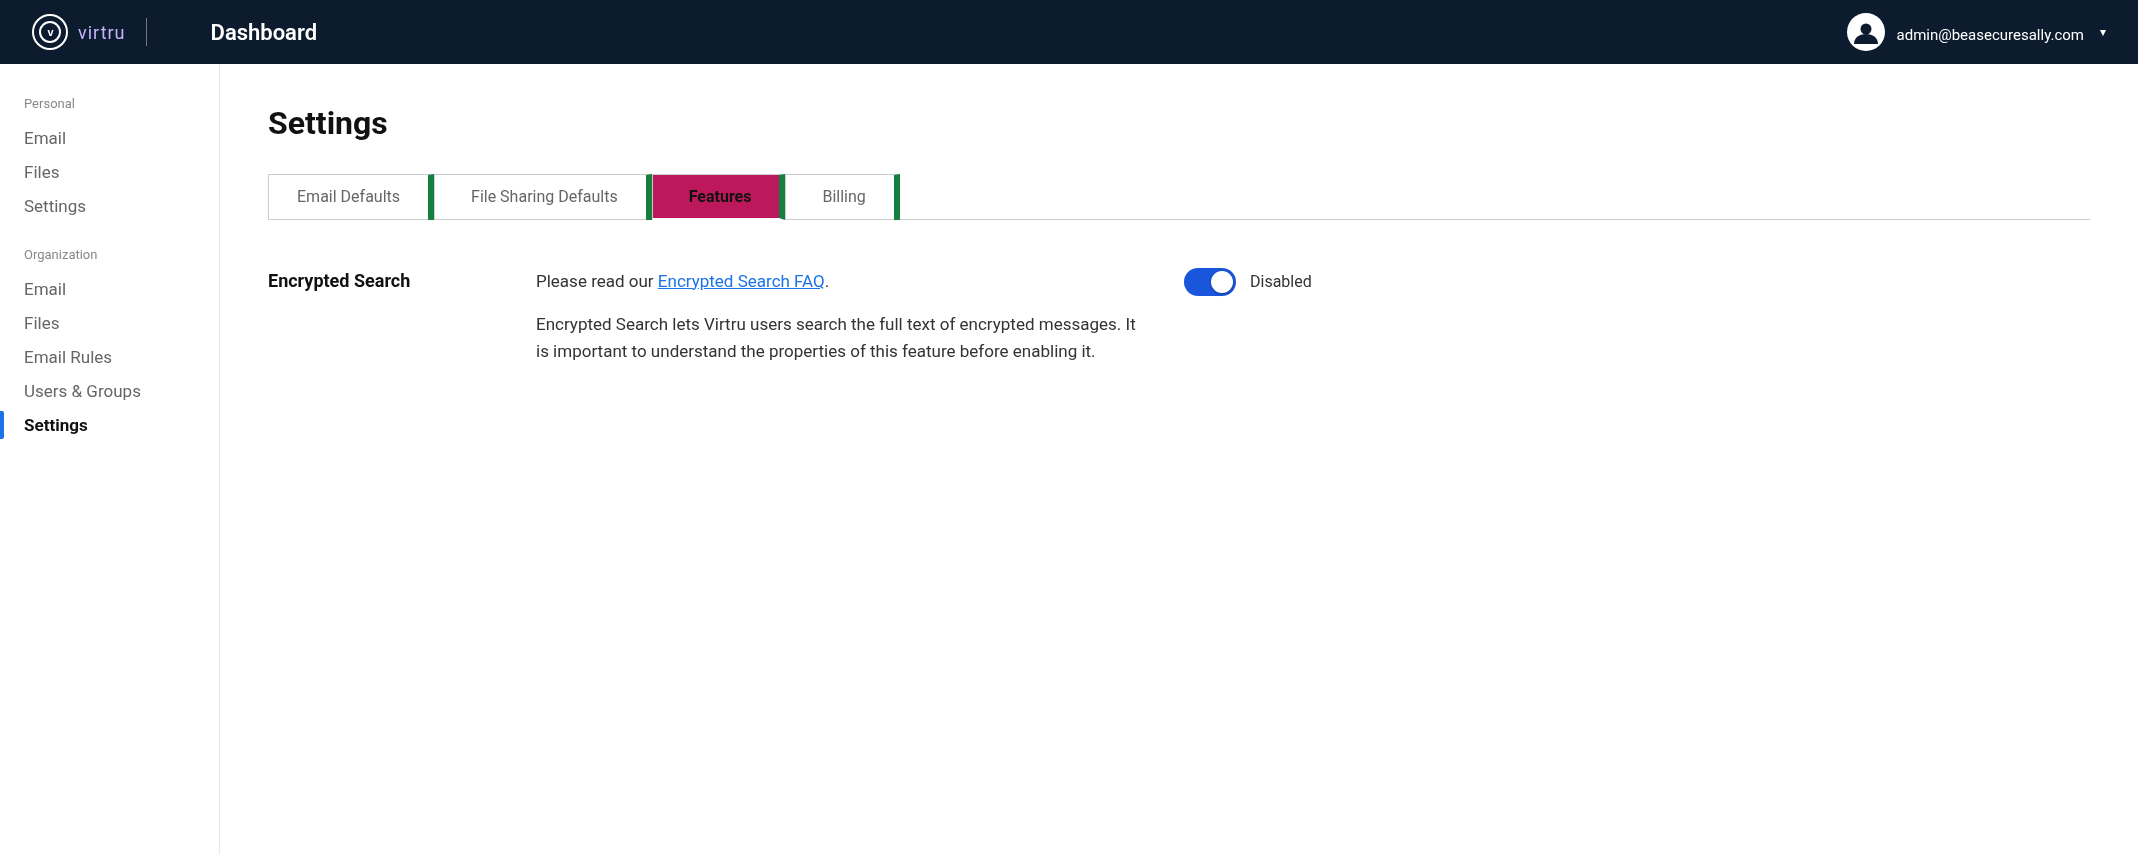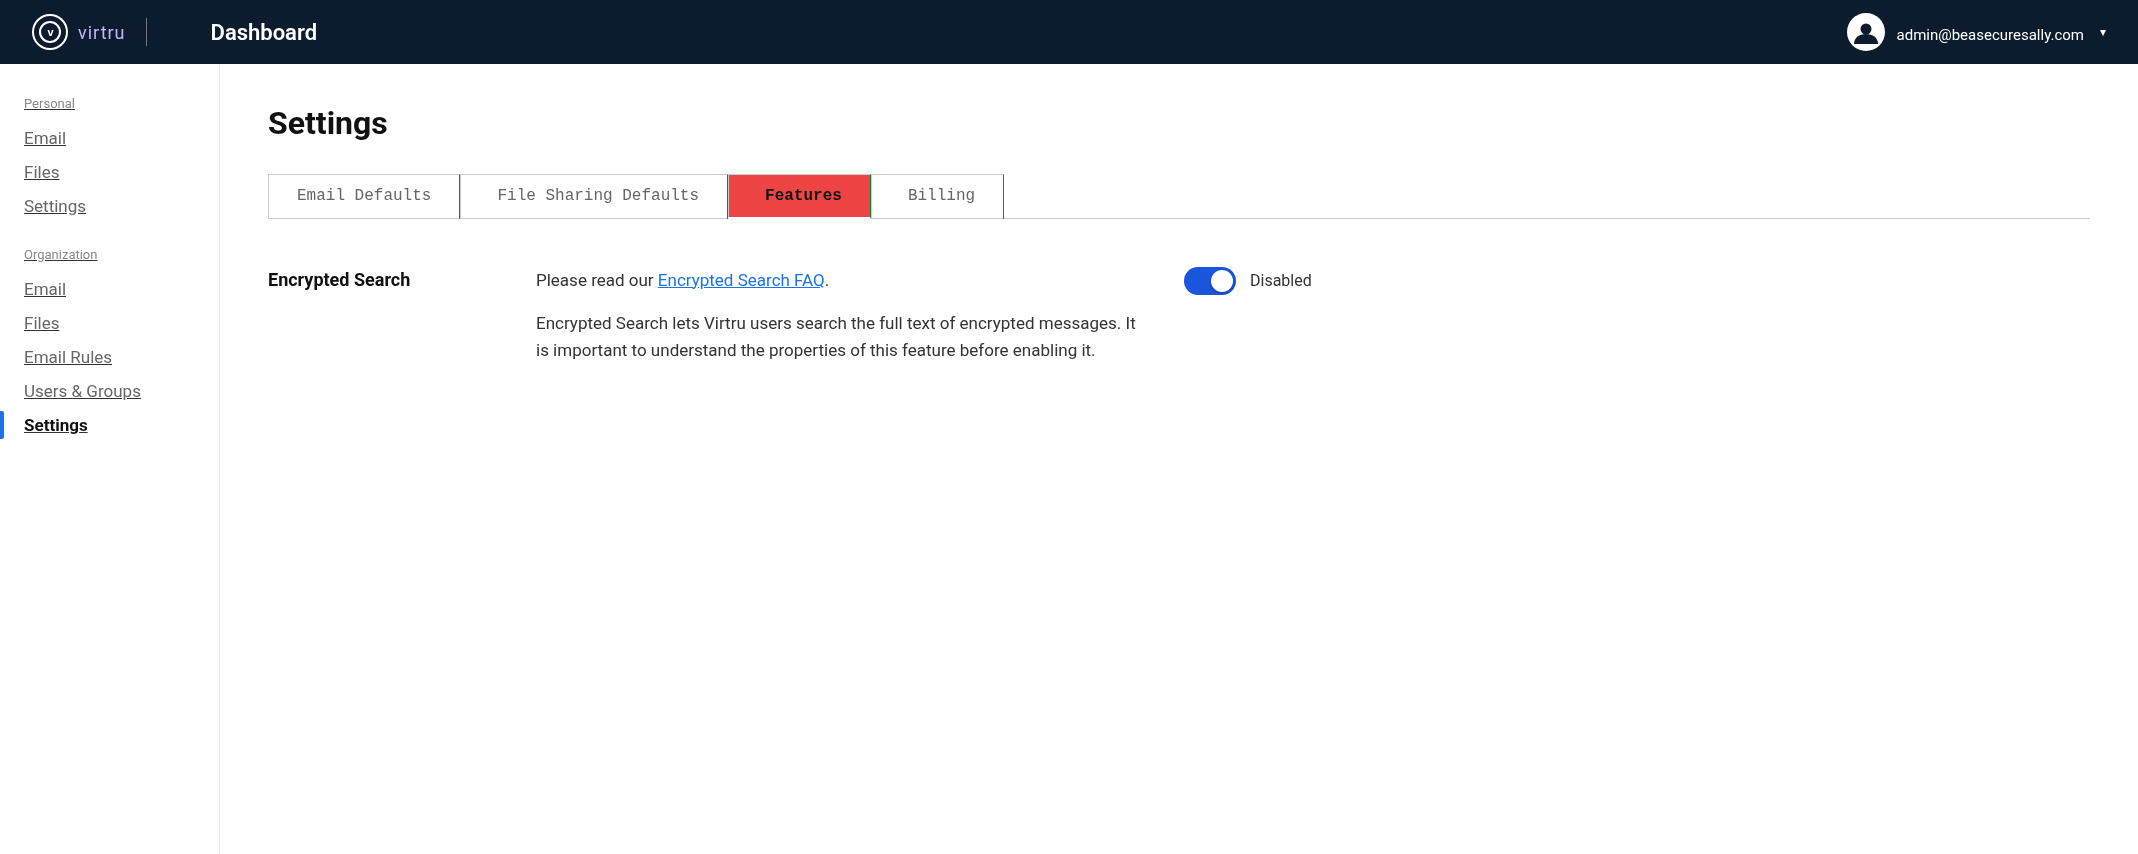--- a/index.html
+++ b/index.html
@@ -111,21 +111,20 @@
       display: flex;
       min-height: calc(100vh - 64px);
     }
 
     
     .sidebar {
       width: 220px;
       padding: 32px 0 32px 24px;
       border-right: 1px solid #e8e8e8;
       flex-shrink: 0;
-      text-decoration: underline;
     }
 
     .sidebar-section-label {
       font-size: 13px;
       color: #888;
       margin-bottom: 10px;
       font-weight: 400;
     }
 
     .sidebar-item {
@@ -195,28 +194,27 @@
       border-left: 1px solid #ccc;
       padding-left: 36px;
     }
 
     .tab:first-child {
       border-left: 1px solid #ccc;
     }
 
     .tab {
       border-top: 1px solid #ccc;
-      border-right: 1px solid #15803d;
-      font-family: Liberation Mono, monospace;
+      border-right: 6px solid #15803d;
     }
 
     .tab.active {
       color: #111;
       font-weight: 700;
-      background: #ef4444;
+      background: #be185d;
       border-bottom: 2px solid #fff;
       z-index: 1;
     }
 
     
     .feature-row {
       display: flex;
       align-items: flex-start;
       gap: 48px;
     }

